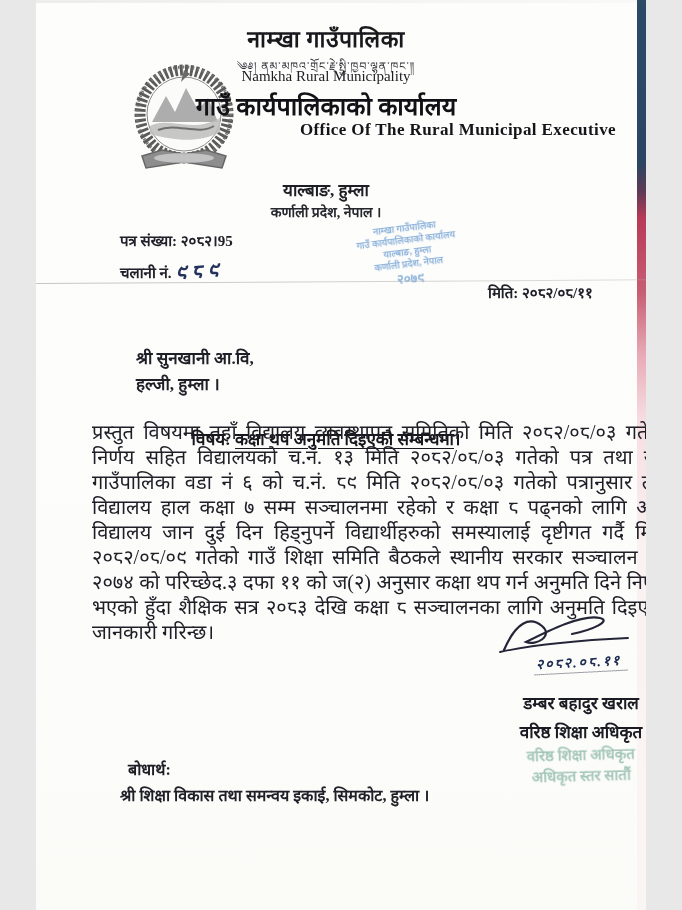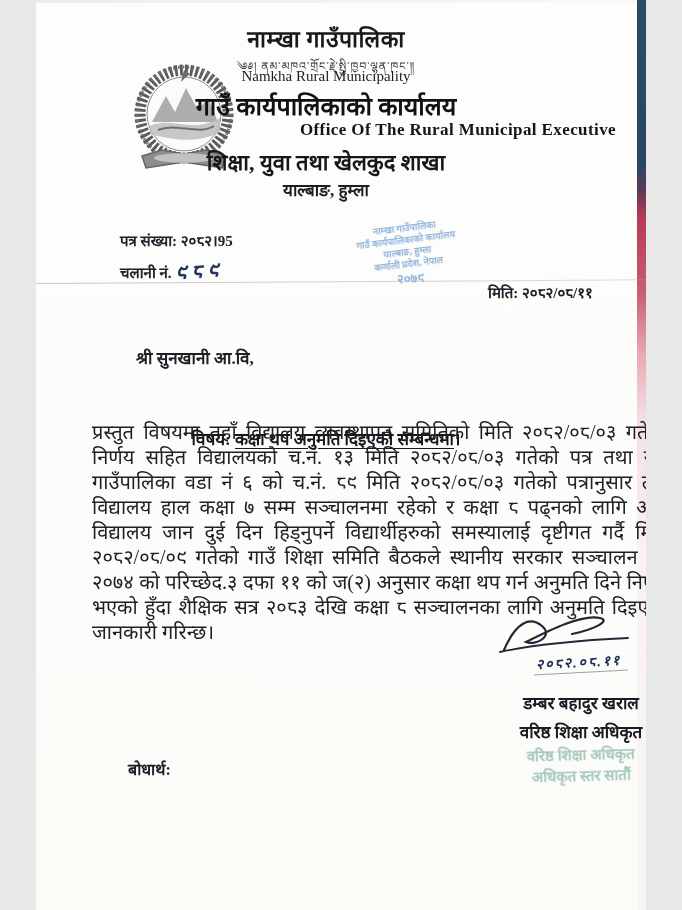--- a/index.html
+++ b/index.html
@@ -99,22 +99,22 @@
       <path d="M14 96 L34 90 L56 94 L78 90 L98 96 L94 108 L56 102 L18 108 Z" fill="#8d8d8d" stroke="#666" stroke-width="1.5"></path>
       <ellipse cx="56" cy="98" rx="30" ry="5" fill="#d8d8d8" opacity=".7"></ellipse>
     </svg>
   </div>
 
   <div class="abs center" style="top:22px;"><span class="np-h1">नाम्खा गाउँपालिका</span></div>
   <div class="abs center en-name" style="top:68px;">Namkha Rural Municipality</div>
   <div class="abs center tibetan" style="top:54px;">༄༅། ནམ་མཁའ་གྲོང་རྗེ་སྤྱི་ཁྱབ་ལྷན་ཁང་༎</div>
   <div class="abs center np-office" style="top:88px;">गाउँ कार्यपालिकाको कार्यालय</div>
   <div class="abs center en-office" style="top:120px;text-align:right;">Office Of The  Rural Municipal Executive</div>
-  <div class="abs center np-section" style="top:146px;">शिक्षा, युवा तथा खेलकुद शाखा</div>
   <div class="abs center np-place" style="top:178px;">याल्बाङ, हुम्ला</div>
+  <div class="abs center np-prov" style="top:202px;">कर्णाली प्रदेश, नेपाल ।</div>
 
   <div class="abs meta" style="left:84px;top:230px;">पत्र संख्या: २०८२।95</div>
   <div class="abs meta" style="left:84px;top:256px;">
     <span>चलानी नं.</span>
     <span class="handwrit">९८९</span>
   </div>
 
   <div class="stamp-blue">
     <div>नाम्खा गाउँपालिका</div>
     <div>गाउँ कार्यपालिकाको कार्यालय</div>
@@ -122,20 +122,21 @@
     <div>कर्णाली प्रदेश, नेपाल</div>
     <span class="yr">२०७९</span>
   </div>
 
   <div class="hairline"></div>
 
   <div class="abs meta" style="left:452px;top:282px;">मिति: २०८२/०८/११</div>
 
   <div class="abs addr" style="left:100px;top:346px;">
     <div>श्री सुनखानी आ.वि,</div>
+    <div>हल्जी, हुम्ला ।</div>
   </div>
 
   <div class="abs center subject" style="top:412px;margin-top:15px;">
     <span>विषय:</span>
     <span class="u">कक्षा थप अनुमति दिइएको सम्बन्धमा</span><span>।</span>
   </div>
 
   <div class="bodytext">प्रस्तुत विषयमा तहाँ विद्यालय व्यवस्थापन समितिको मिति २०८२/०८/०३ गतेको निर्णय सहित विद्यालयको च.नं. १३ मिति २०८२/०८/०३ गतेको पत्र तथा यस गाउँपालिका वडा नं ६ को च.नं. ८९ मिति २०८२/०८/०३ गतेको पत्रानुसार तहाँ विद्यालय हाल कक्षा ७ सम्म सञ्चालनमा रहेको र कक्षा ८ पढ्नको लागि अन्य विद्यालय जान दुई दिन हिड्नुपर्ने विद्यार्थीहरुको समस्यालाई दृष्टीगत गर्दै मिति २०८२/०८/०९ गतेको गाउँ शिक्षा समिति बैठकले स्थानीय सरकार सञ्चालन ऐन २०७४ को परिच्छेद.३ दफा ११ को ज(२) अनुसार कक्षा थप गर्न अनुमति दिने निर्णय भएको हुँदा शैक्षिक सत्र २०८३ देखि कक्षा ८ सञ्चालनका लागि अनुमति दिइएको जानकारी गरिन्छ।</div>
 
   <div class="sigblock">
@@ -146,14 +147,15 @@
     <span class="sig-date">२०८२.०८.११</span>
     <div class="sig-name">डम्बर बहादुर खराल</div>
     <div class="sig-desg">वरिष्ठ शिक्षा अधिकृत</div>
     <div class="stamp-teal">
       <div>वरिष्ठ शिक्षा अधिकृत</div>
       <div>अधिकृत स्तर सातौं</div>
     </div>
   </div>
 
   <div class="abs cc-label" style="left:92px;top:758px;text-align:right;">बोधार्थ:</div>
+  <div class="abs cc-line" style="left:84px;top:784px;">श्री शिक्षा विकास तथा समन्वय इकाई, सिमकोट, हुम्ला ।</div>
 
 </div>
 
 </body></html>

